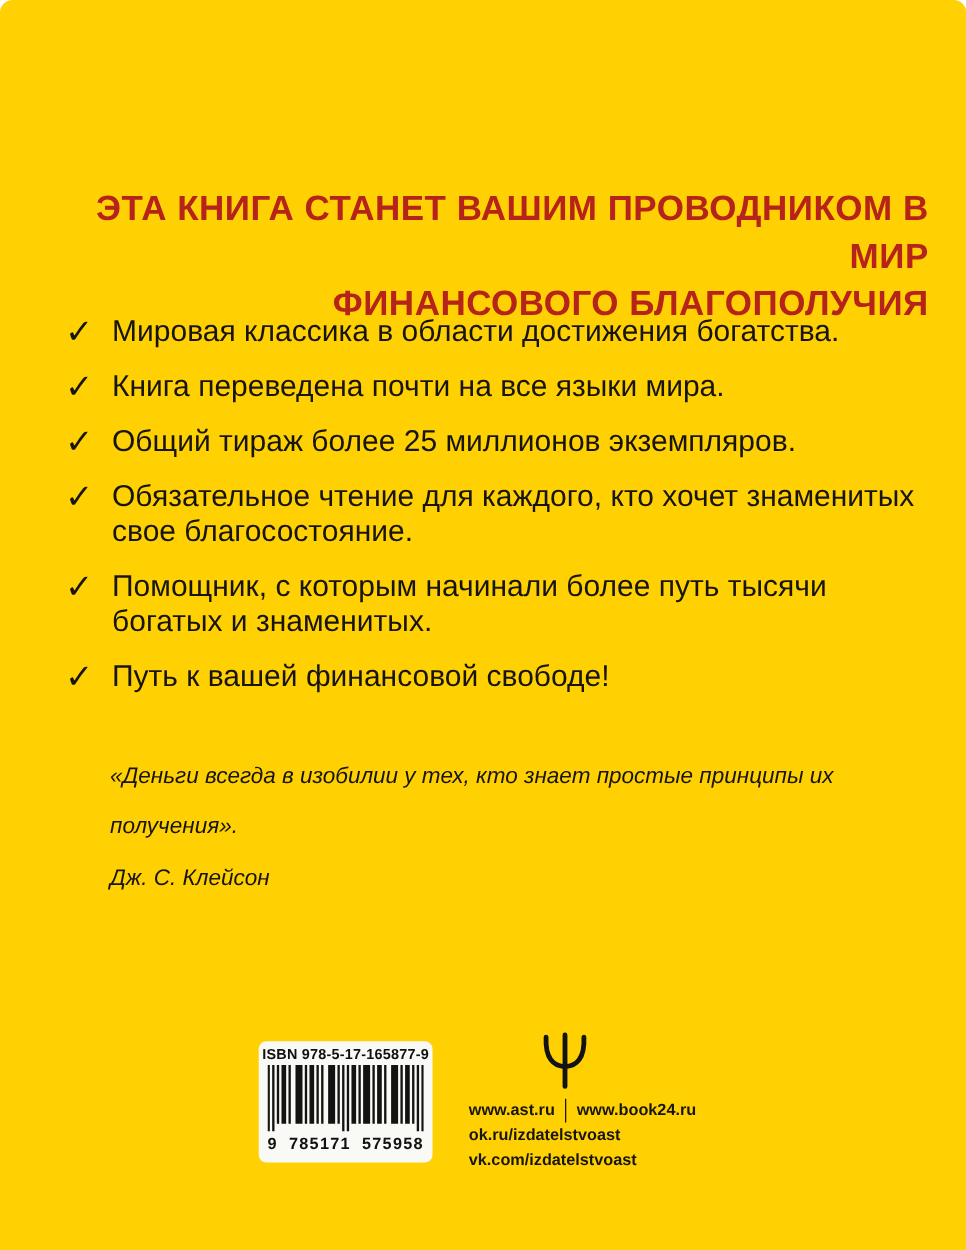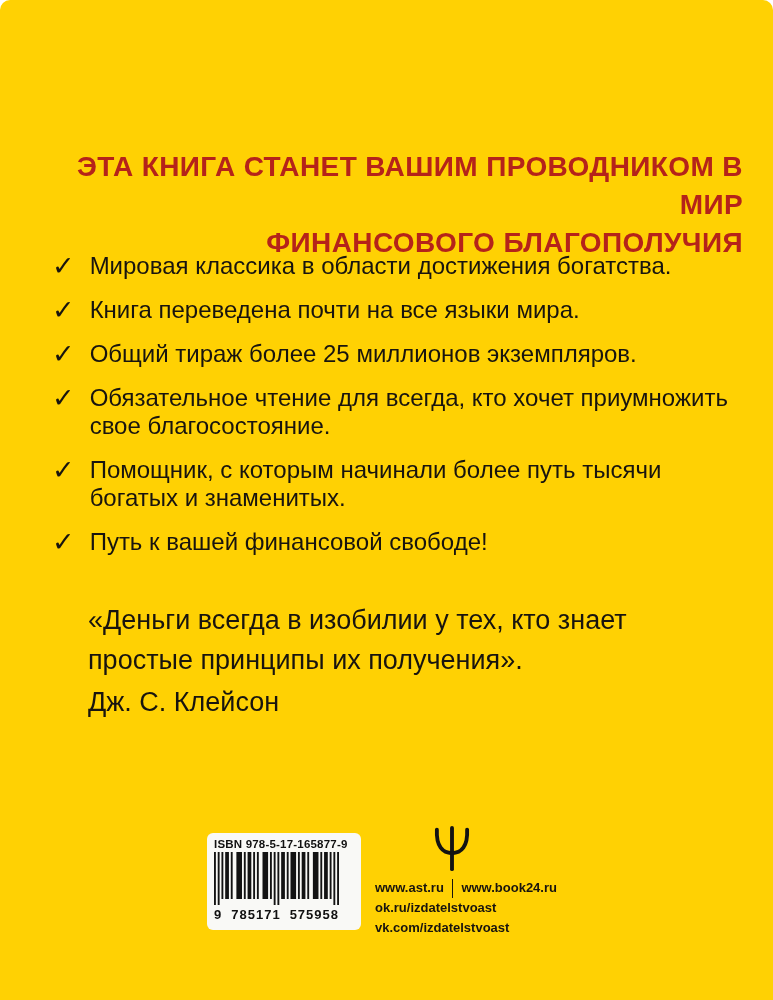--- a/index.html
+++ b/index.html
@@ -54,39 +54,41 @@
     line-height:26px;
     flex:0 0 auto;
     transform:translateY(1px);
     font-weight:400;
   }
   
   .quote{
     position:absolute;
     top:600px;left:88px;
     width:602px;
-    font-size:27px;
+    font-style:italic;
+    font-size:18px;
     line-height:40px;
     font-weight:500;
   }
   .quote .attribution{
     margin-top:2px;
     text-align:left;
     padding-right:6px;
   }
   
   .barcode-box{
     position:absolute;
     left:207px;top:833px;
-    width:154px;height:97px;
+    width:139px;height:97px;
     background:#f9f9f6;
     border-radius:6px;
     padding:5px 7px 4px 7px;
     display:flex;
     flex-direction:column;
+    align-items:center;
   }
   .isbn{
     font-size:11.5px;
     font-weight:700;
     letter-spacing:.2px;
     white-space:nowrap;
     color:#111;
   }
   .bars{display:block;margin-top:2px;width:125px;height:54px;}
   .digits{
@@ -141,21 +143,21 @@
     <li>
       <span class="check">✓</span>
       <span>Книга переведена почти на все языки мира.</span>
     </li>
     <li>
       <span class="check">✓</span>
       <span>Общий тираж более 25 миллионов экземпляров.</span>
     </li>
     <li>
       <span class="check">✓</span>
-      <span>Обязательное чтение для всегда, кто хочет приумножить свое благосостояние.</span>
+      <span>Обязательное чтение для каждого, кто хочет знаменитых свое благосостояние.</span>
     </li>
     <li>
       <span class="check">✓</span>
       <span>Помощник, с которым начинали более путь тысячи богатых и знаменитых.</span>
     </li>
     <li>
       <span class="check">✓</span>
       <span>Путь к вашей финансовой свободе!</span>
     </li>
   </ul>

